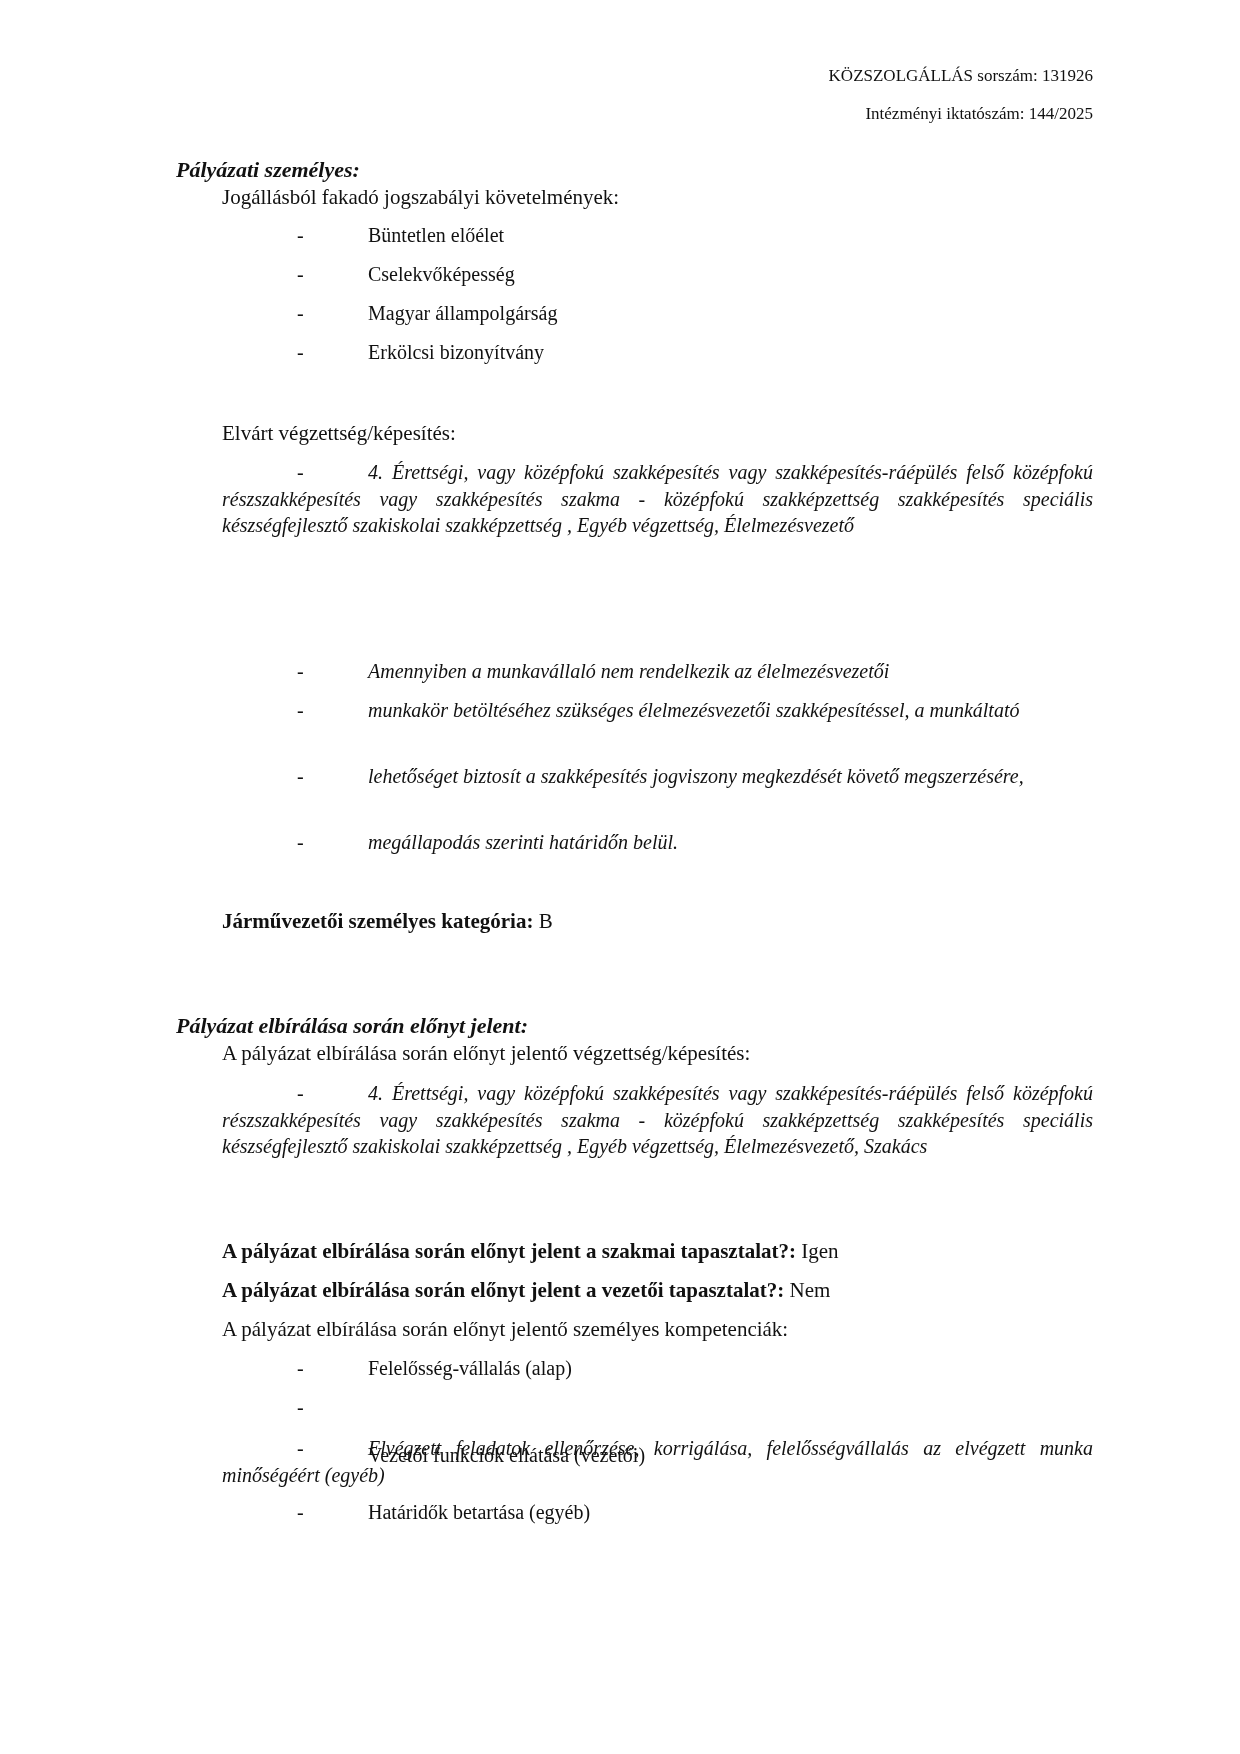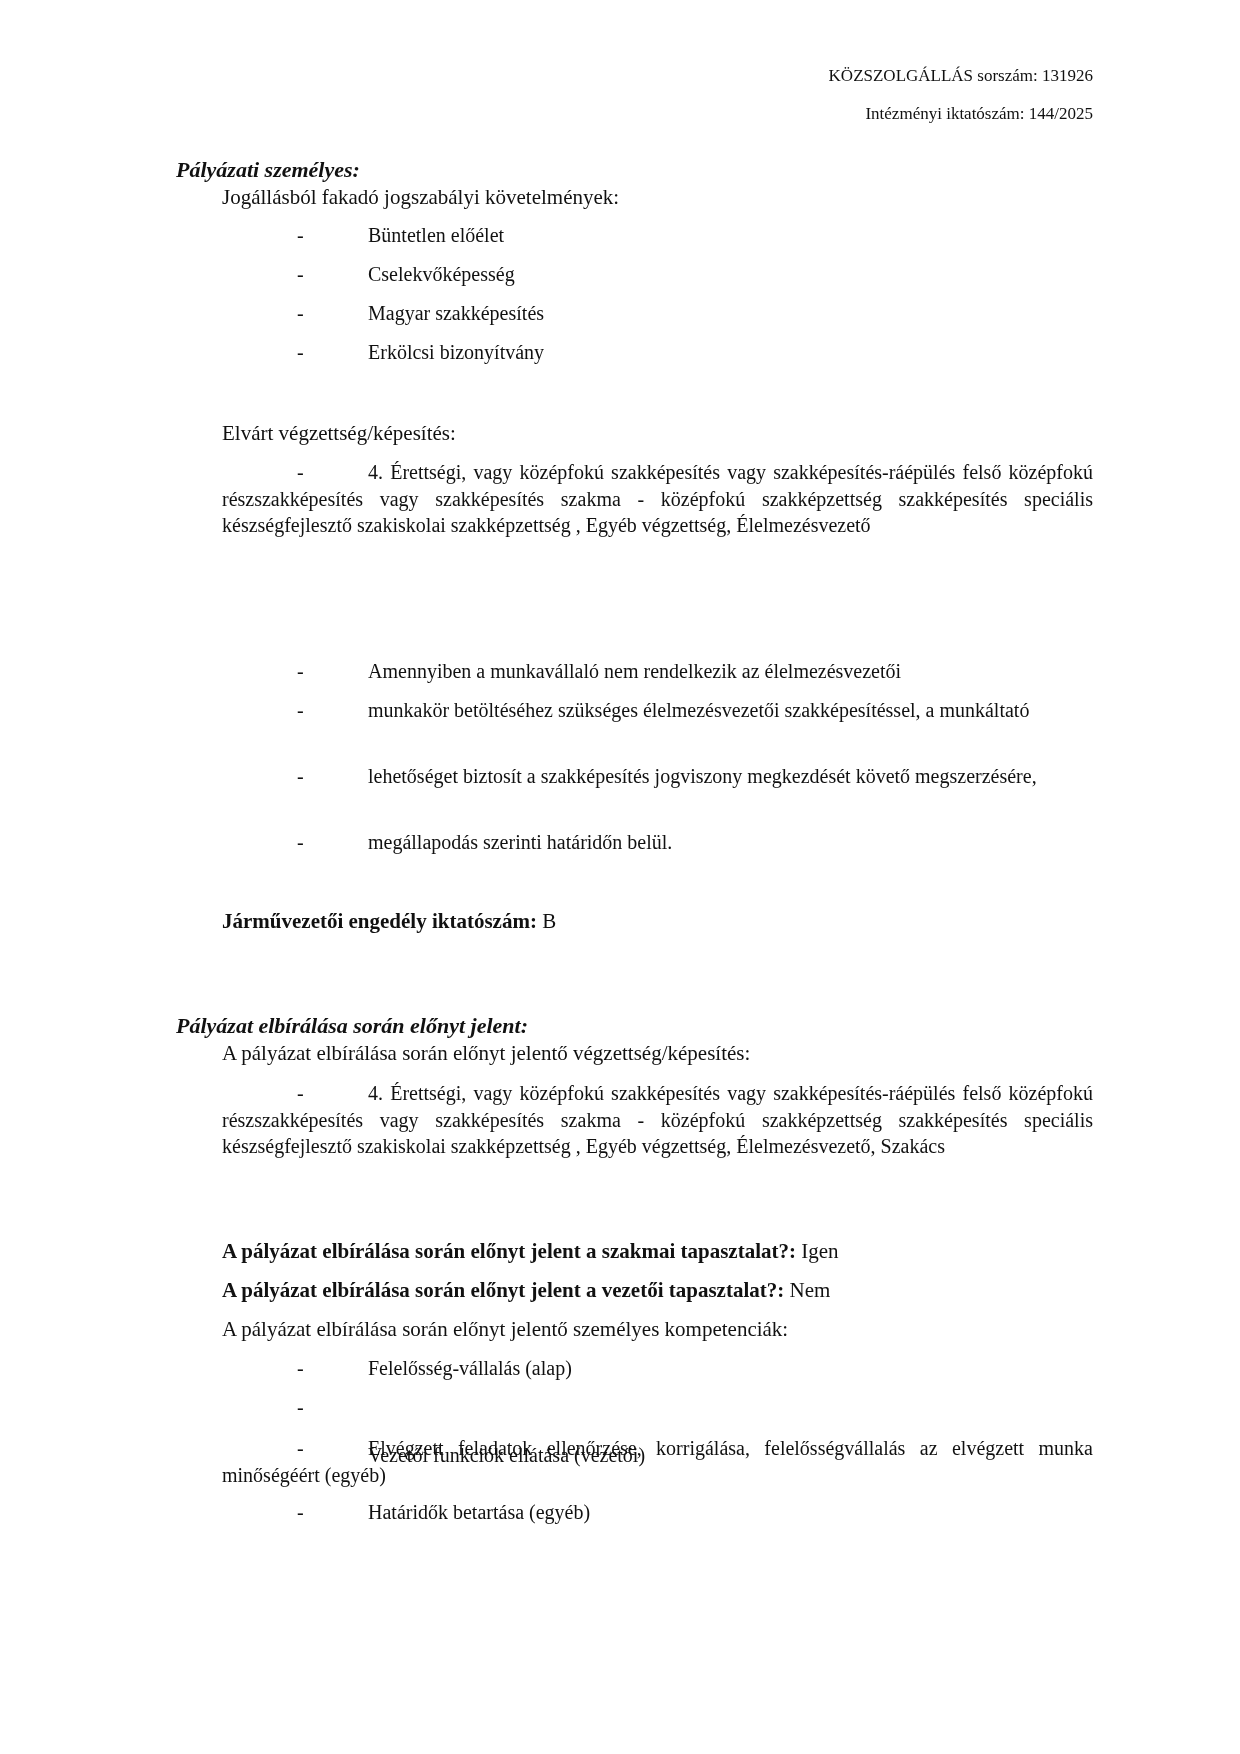--- a/index.html
+++ b/index.html
@@ -6,21 +6,21 @@
   body { width: 1240px; height: 1754px; position: relative; overflow: hidden;
          font-family: "Liberation Serif", "DejaVu Serif", serif; color: #111; }
   .page { position: absolute; left: 0; top: 0; width: 1240px; height: 1754px; }
   .hdr { position: absolute; right: 147px; font-size: 17px; text-align: right; }
   .abs { position: absolute; }
   .sec-title { font-style: italic; font-weight: bold; font-size: 22px; left: 176px; }
   .sub-title { font-weight: normal; font-size: 21px; left: 222px; }
   .dash { position: absolute; left: 297px; font-size: 20px; }
   .itxt { position: absolute; left: 368px; font-size: 20px; }
   .para { position: absolute; left: 222px; width: 871px; font-size: 20px; line-height: 26.5px;
-          text-align: justify; text-indent: 0; }
+          text-align: justify; text-indent: 0; font-style: italic; }
   .para .lead { display: inline-block; width: 146px; text-indent: 0; }
   .para .lead span { display: inline-block; margin-left: 75px; width: 71px; }
   .label { font-weight: bold; }
 </style>
 </head>
 <body>
 
 <div class="page">
 
   <div class="hdr" style="top:66px;">KÖZSZOLGÁLLÁS sorszám: 131926</div>
@@ -33,21 +33,21 @@
     <div>
       <span class="dash" style="top:224px;">-</span>
       <span class="itxt" style="top:224px;">Büntetlen előélet</span>
     </div>
     <div>
       <span class="dash" style="top:263px;">-</span>
       <span class="itxt" style="top:263px;">Cselekvőképesség</span>
     </div>
     <div>
       <span class="dash" style="top:302px;">-</span>
-      <span class="itxt" style="top:302px;">Magyar szakképesítés</span>
+      <span class="itxt" style="top:302px;">Magyar állampolgárság</span>
     </div>
     <div>
       <span class="dash" style="top:341px;">-</span>
       <span class="itxt" style="top:341px;">Erkölcsi bizonyítvány</span>
     </div>
   </div>
 
   <div class="abs sub-title" style="top:421px;">Elvárt végzettség/képesítés:</div>
   <div class="para" style="top:459px;">
     <span class="lead" style="width:146px;"><span style="margin-left:75px;">-</span></span><span>4. Érettségi,  vagy középfokú szakképesítés vagy szakképesítés-ráépülés felső középfokú részszakképesítés vagy szakképesítés  szakma - középfokú szakképzettség szakképesítés speciális készségfejlesztő szakiskolai szakképzettség , Egyéb végzettség, Élelmezésvezető</span>
@@ -62,21 +62,21 @@
     </div>
     <div class="para" style="top:763px;">
       <span class="lead"><span>-</span></span><span>lehetőséget biztosít a szakképesítés jogviszony megkezdését követő megszerzésére,</span>
     </div>
     <div class="para" style="top:829px;">
       <span class="lead"><span>-</span></span><span>megállapodás szerinti határidőn belül.</span>
     </div>
   </div>
 
   <div class="abs" style="top:909px; left:222px; font-size:21px;">
-    <span class="label">Járművezetői engedély iktatószám:</span><span> B</span>
+    <span class="label">Járművezetői személyes kategória:</span><span> B</span>
   </div>
 
   <div class="abs sec-title" style="top:1013px;">Pályázat elbírálása során előnyt jelent:</div>
   <div class="abs sub-title" style="top:1041px;">A pályázat elbírálása során előnyt jelentő végzettség/képesítés:</div>
   <div class="para" style="top:1080px;">
     <span class="lead"><span>-</span></span><span>4. Érettségi,  vagy középfokú szakképesítés vagy szakképesítés-ráépülés felső középfokú részszakképesítés vagy szakképesítés  szakma - középfokú szakképzettség szakképesítés speciális készségfejlesztő szakiskolai szakképzettség , Egyéb végzettség, Élelmezésvezető, Szakács</span>
   </div>
 
   <div class="abs" style="top:1278px; left:222px; font-size:21px;">
     <span class="label">A pályázat elbírálása során előnyt jelent a vezetői tapasztalat?:</span><span> Nem</span>

